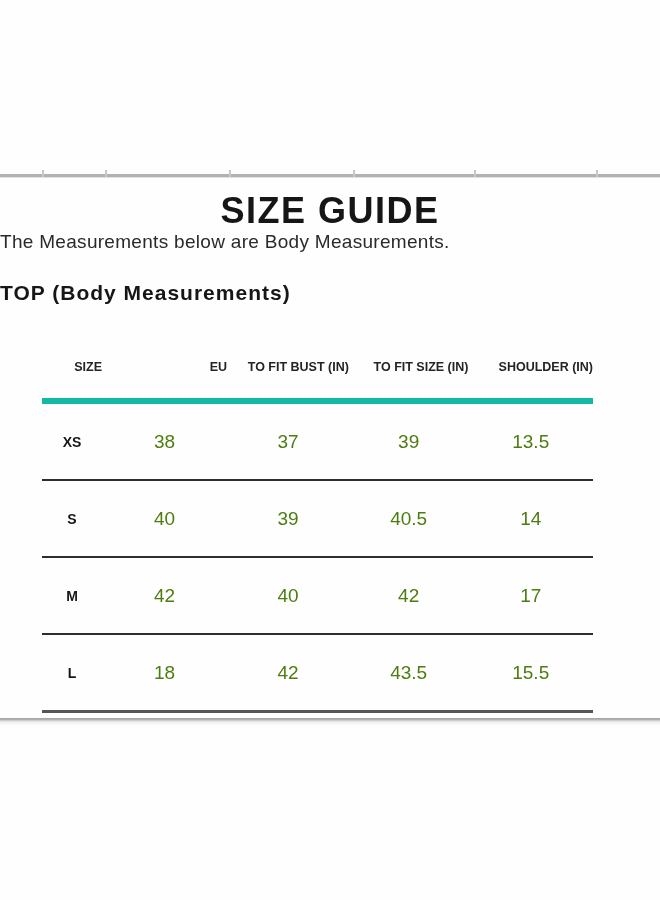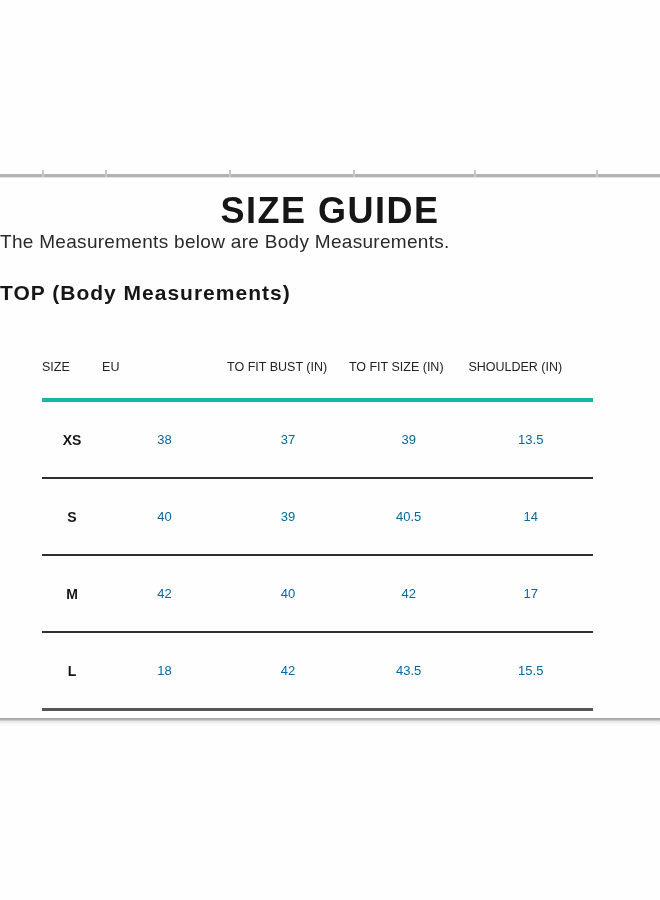--- a/index.html
+++ b/index.html
@@ -82,34 +82,34 @@
   }
   table.size-table col.c1 { width: 10.9%; }
   table.size-table col.c2 { width: 22.7%; }
   table.size-table col.c3 { width: 22.1%; }
   table.size-table col.c4 { width: 21.7%; }
   table.size-table col.c5 { width: 22.6%; }
 
   table.size-table th {
     height: 62px;
     vertical-align: middle;
-    text-align: left;
+    text-align: right;
     font-size: 12.5px;
-    font-weight: normal;
+    font-weight: bold;
     color: #242424;
-    border-bottom: 4px solid #14b8a6;
+    border-bottom: 6px solid #14b8a6;
     padding: 0;
     white-space: nowrap;
   }
   table.size-table td {
     height: 75px;
     vertical-align: middle;
     text-align: center;
-    font-size: 13px;
-    color: #0369a1;
+    font-size: 19px;
+    color: #4d7c0f;
     border-bottom: 2px solid #2e2e2e;
     padding: 0;
   }
   table.size-table tr:last-child td {
     border-bottom: 3px solid #555555;
   }
   table.size-table td.size-cell {
     font-weight: bold;
     font-size: 14px;
     color: #161616;

